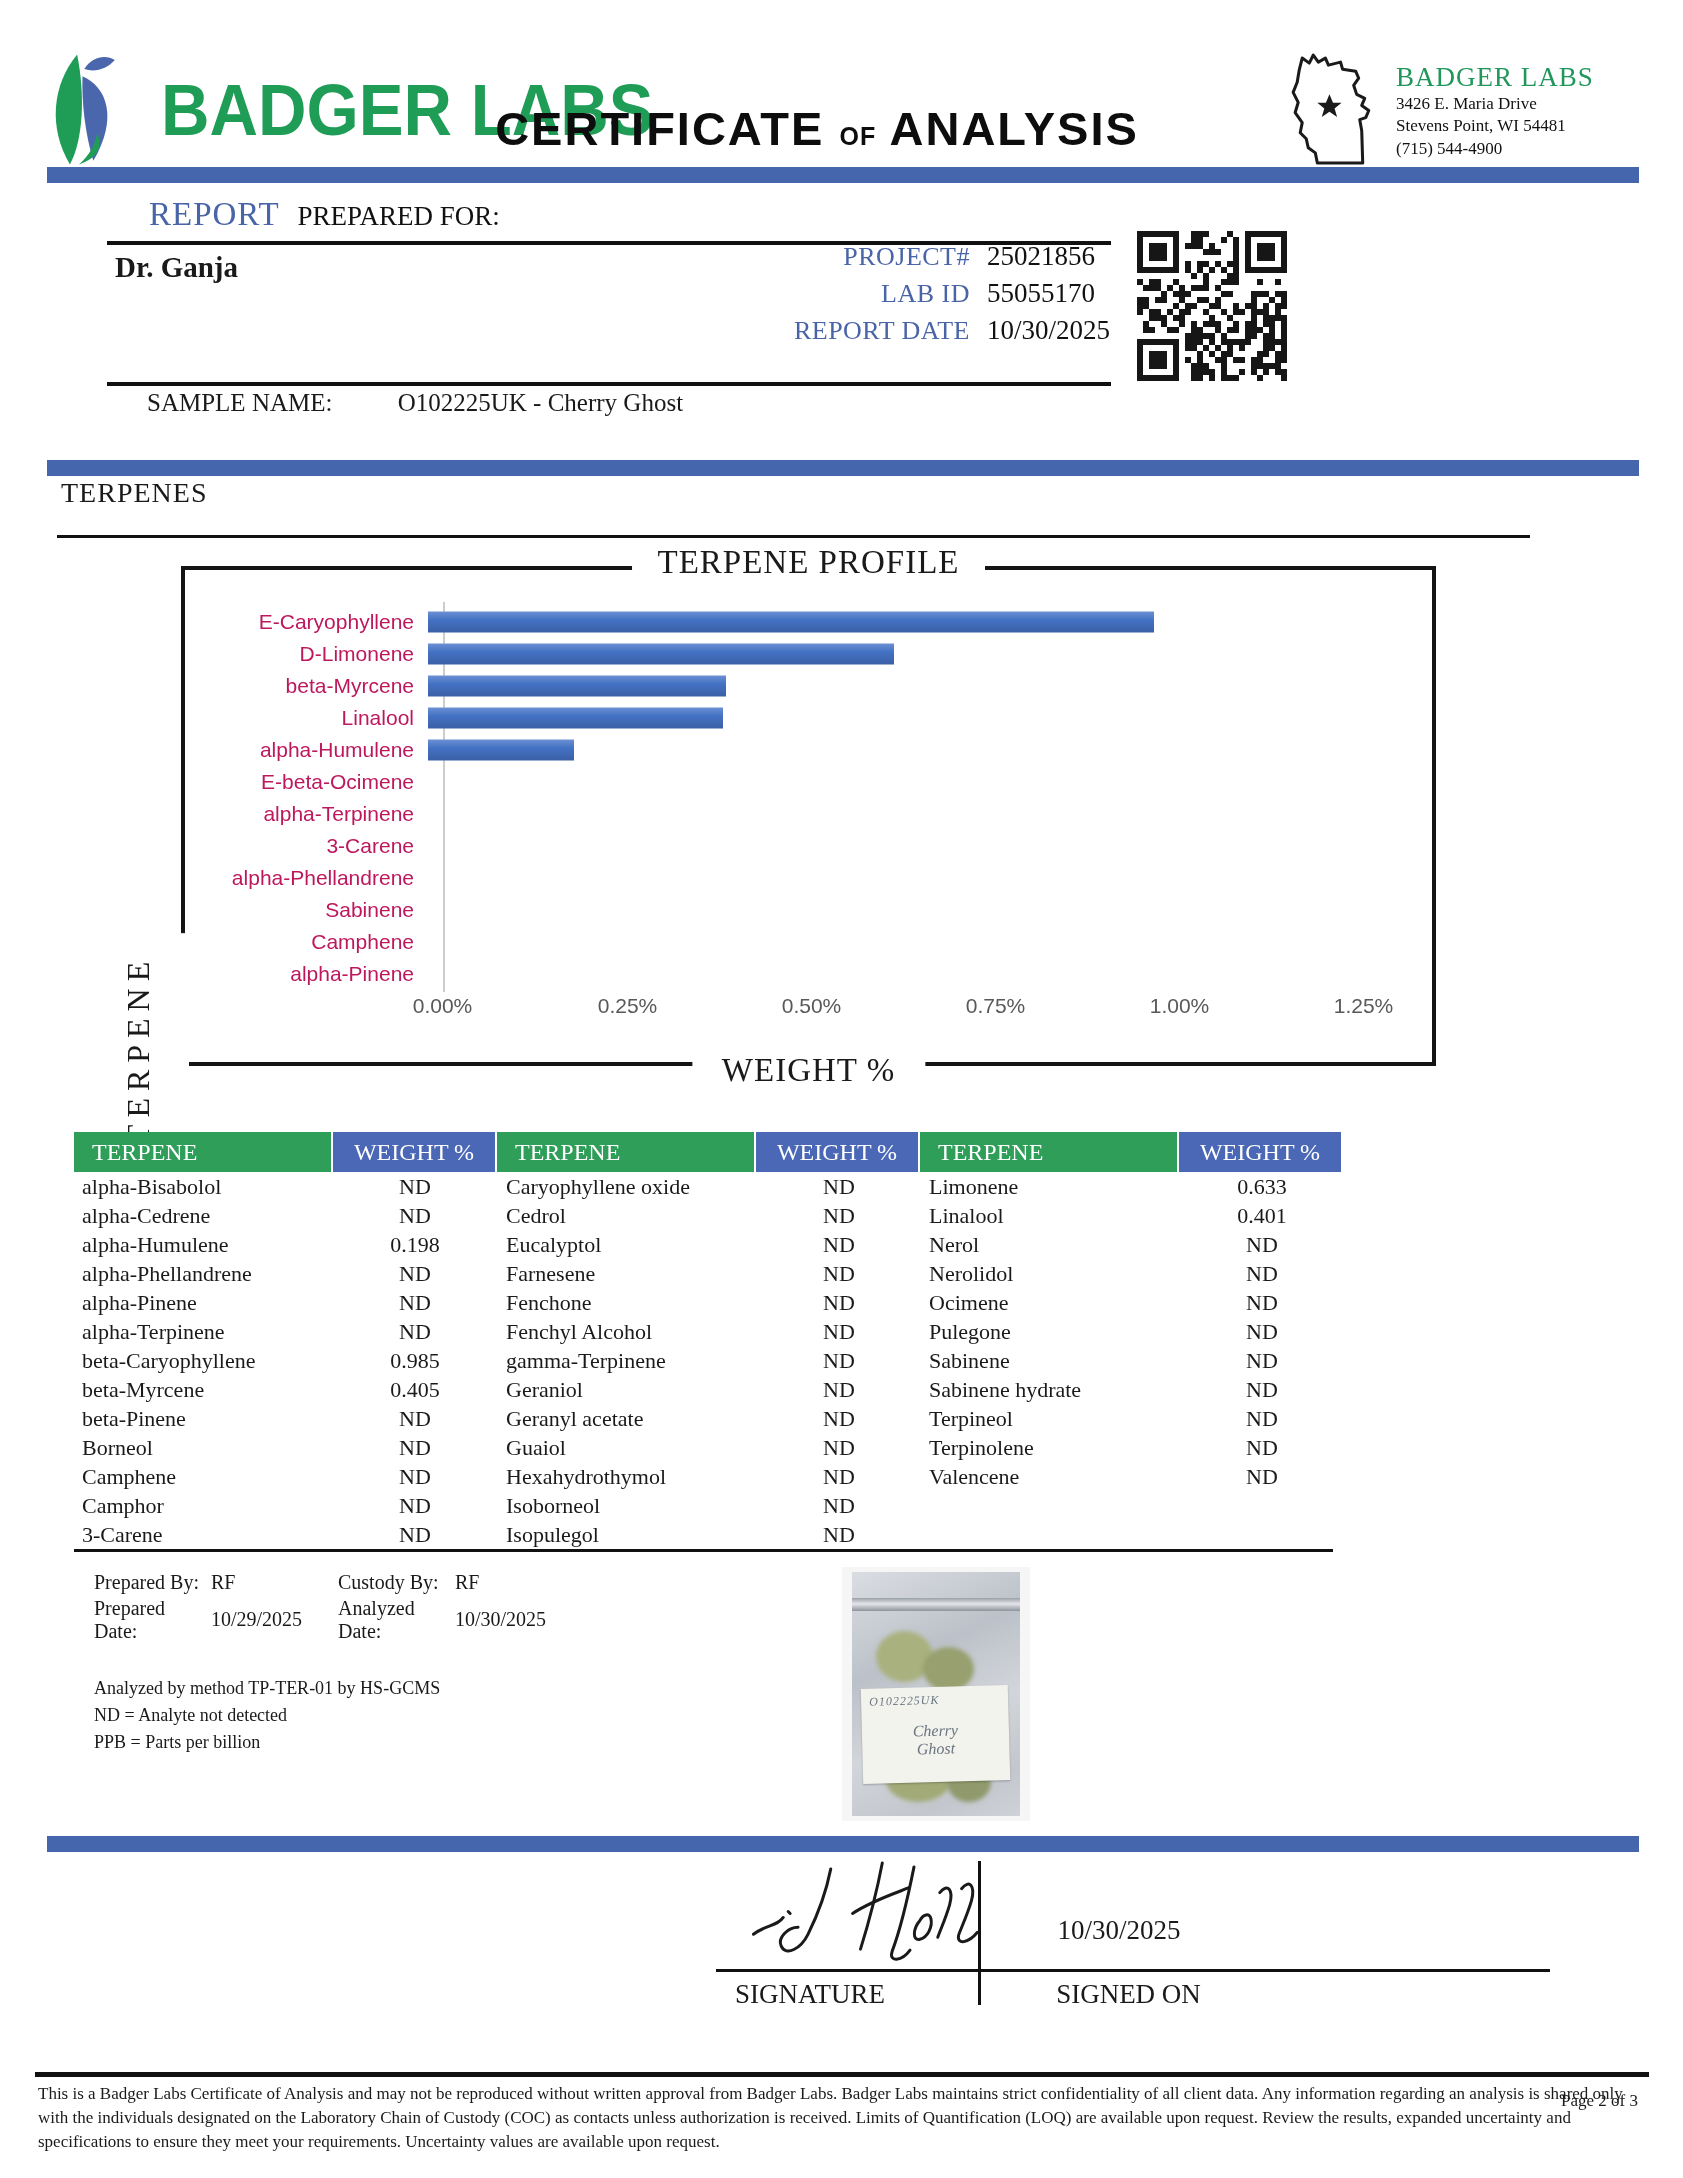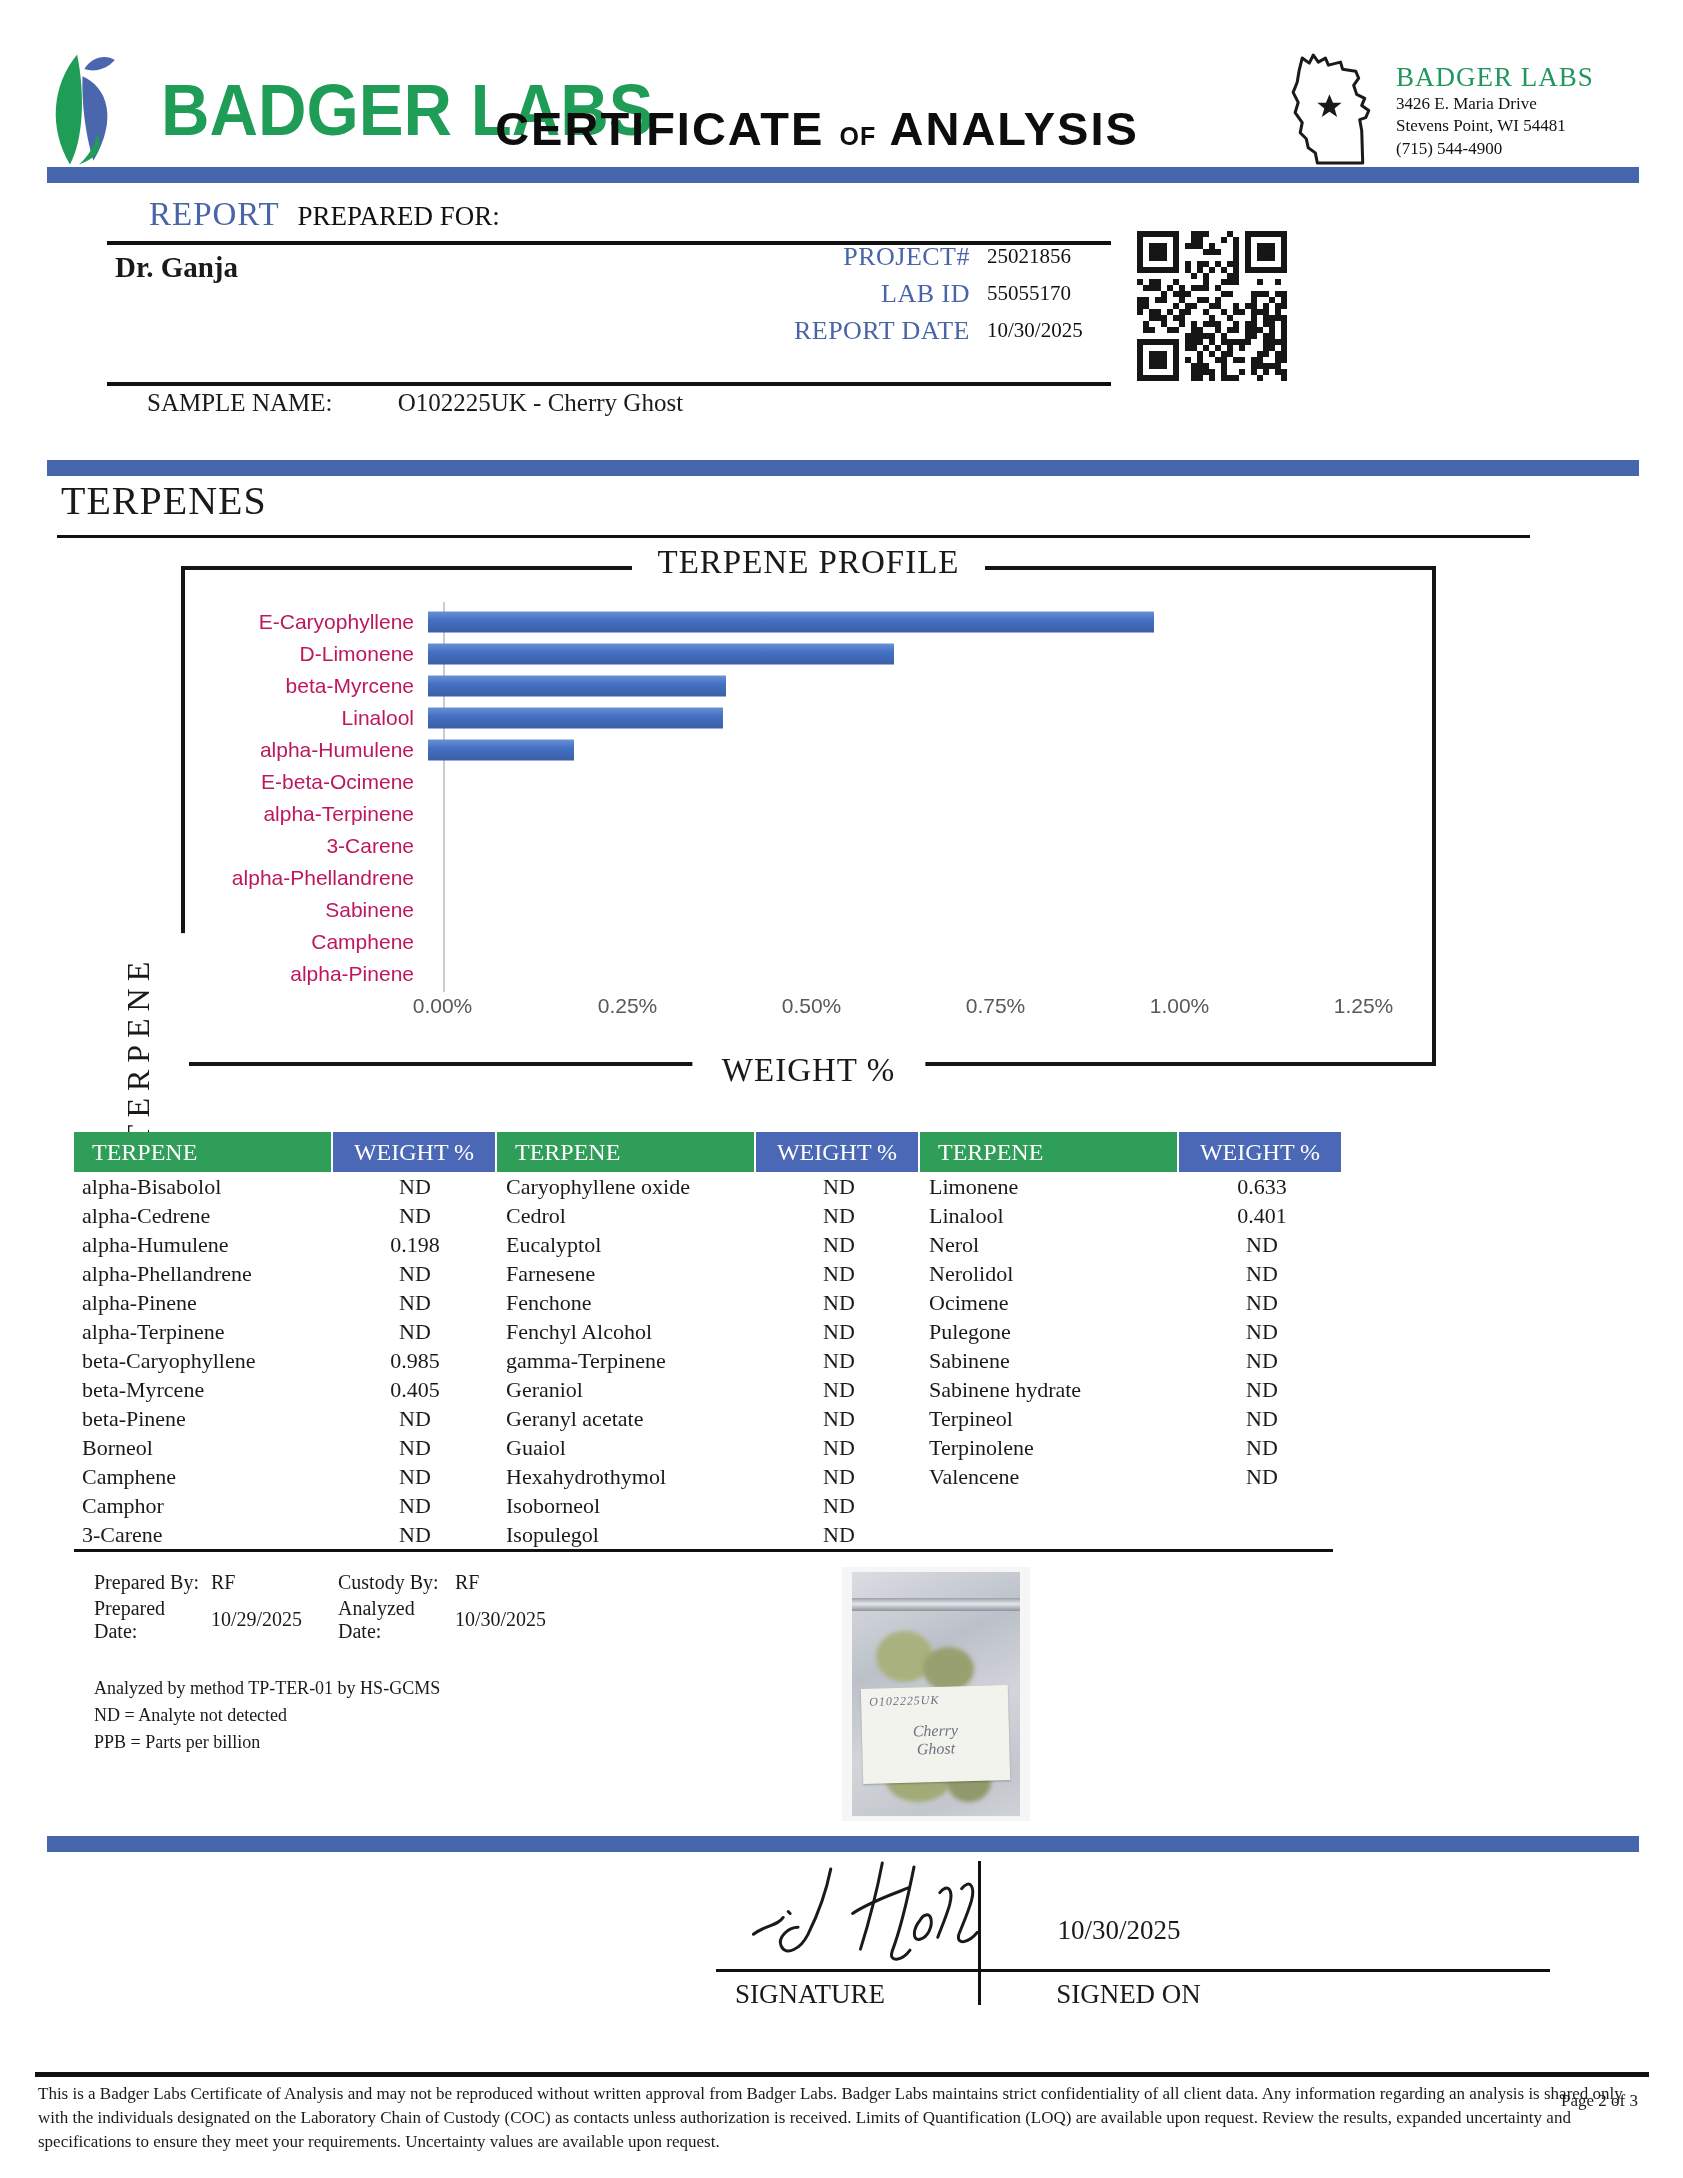--- a/index.html
+++ b/index.html
@@ -28,26 +28,26 @@
   .report-head { position:absolute; left:149px; top:196px; white-space:nowrap; }
   .report-word { font-size:33px; color:#4a64a8; letter-spacing:1px; }
   .prepared-for { font-size:27px; color:#111; margin-left:14px; }
   .hrule { position:absolute; background:#111; }
   #hr1 { left:107px; top:241px; width:1004px; height:4px; }
   #hr2 { left:107px; top:382px; width:1004px; height:4px; }
   .client-name { position:absolute; left:115px; top:251px; font-size:29px; font-weight:bold; }
   .fields { position:absolute; left:594px; top:238px; width:554px; }
   .field-row { display:flex; height:37px; align-items:center; }
   .field-label { width:376px; text-align:right; font-size:26px; color:#4a64a8; letter-spacing:0.5px; }
-  .field-value { margin-left:17px; font-size:21px; color:#111; }
+  .field-value { margin-left:17px; font-size:27px; color:#111; }
   #qr { position:absolute; left:1137px; top:231px; width:150px; height:150px; }
   .sample-row { position:absolute; left:147px; top:389px; font-size:25px; white-space:nowrap; }
   .sample-value { margin-left:59px; }
   
-  .terp-title { position:absolute; left:61px; top:477px; font-size:40px; letter-spacing:1px; }
+  .terp-title { position:absolute; left:61px; top:477px; font-size:28px; letter-spacing:1px; }
   #hr3 { left:57px; top:535px; width:1473px; height:3px; }
   
   .chart-frame { position:absolute; left:181px; top:566px; width:1255px; height:500px; border:4px solid #141414; }
   .chart-title { position:absolute; top:-26px; left:50%; transform:translateX(-50%);
     background:#fff; padding:0 26px; font-size:33px; letter-spacing:1px; white-space:nowrap; }
   .chart-xlabel { position:absolute; bottom:-27px; left:50%; transform:translateX(-50%);
     background:#fff; padding:0 30px; font-size:33px; letter-spacing:1px; white-space:nowrap; }
   .chart-ylabel { position:absolute; left:-65px; top:50%; transform:translate(0,-50%);
     background:#fff; writing-mode:vertical-rl; rotate:180deg; padding:22px 0;
     font-size:32px; letter-spacing:7px; width:69px; text-align:center; }

